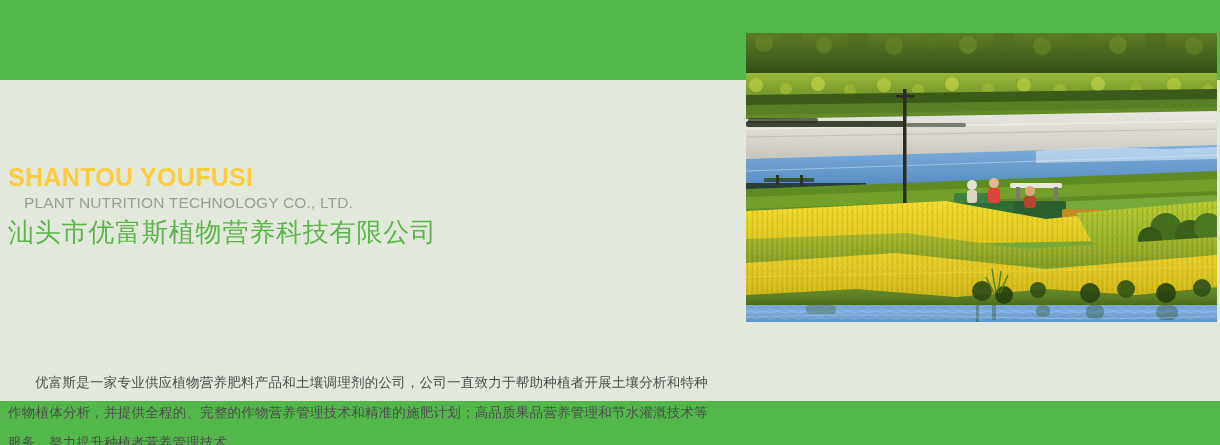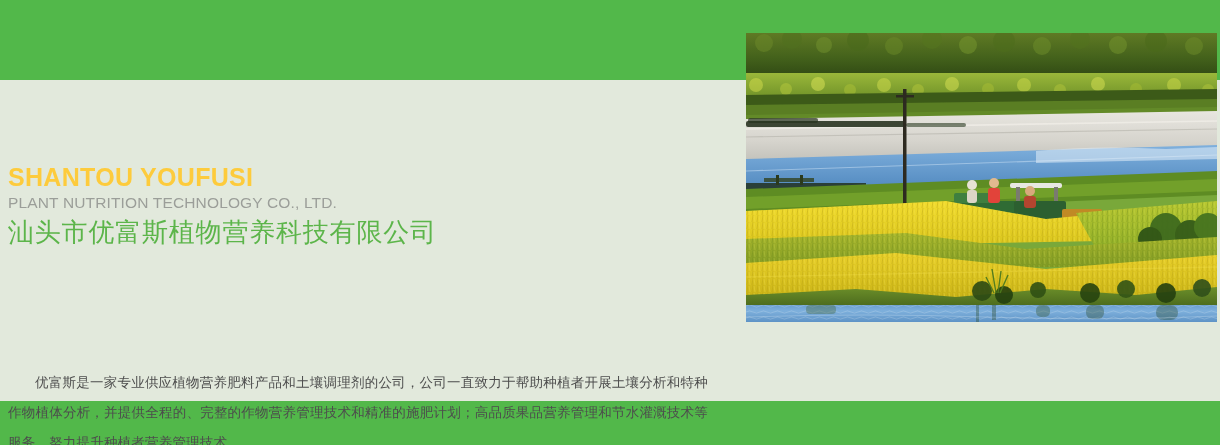--- a/index.html
+++ b/index.html
@@ -64,20 +64,21 @@
   }
 
   .brand-sub {
     font-size: 15.5px;
     font-weight: normal;
     letter-spacing: 0.15px;
     color: #9b9e99;
     line-height: 1.25;
     margin-top: 2px;
     white-space: nowrap;
+    margin-left: 16px;
   }
 
   .brand-cn {
     font-size: 26px;
     color: #5cb54a;
     letter-spacing: 0.8px;
     line-height: 1.3;
     margin-top: 4px;
     white-space: nowrap;
   }

